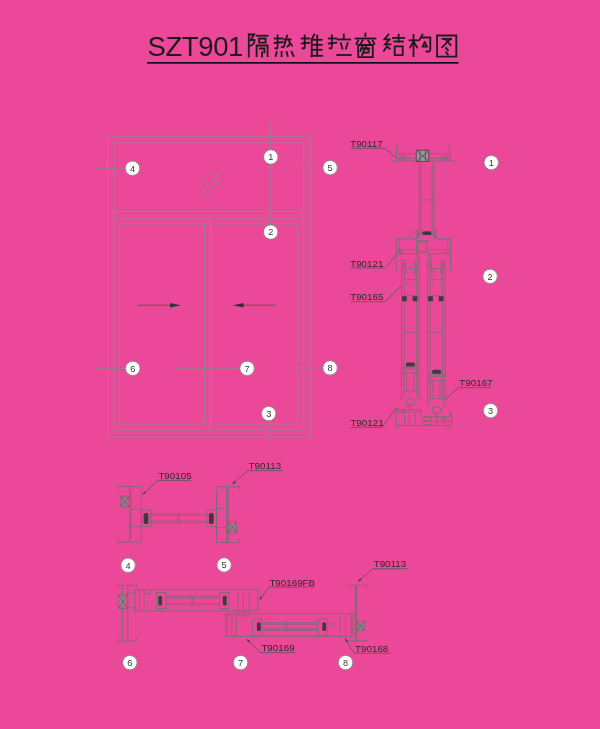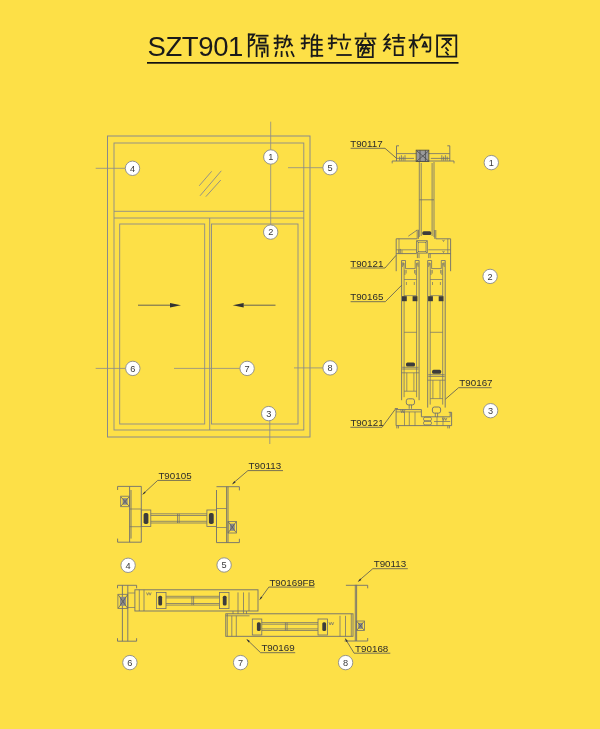--- a/index.html
+++ b/index.html
@@ -1,16 +1,16 @@
 <!DOCTYPE html>
 <html><head>
 <meta charset="utf-8">
 <style>
 html,body { margin:0; padding:0; background:#fff; }
-#page { position:relative; width:600px; height:729px; background:#fde047; overflow:hidden; }
+#page { position:relative; width:600px; height:729px; background:#ec4899; overflow:hidden; }
 </style>
 </head>
 <body>
 <div id="page">
 <svg width="600" height="729" viewBox="0 0 600 729">
 
 <text x="147.5" y="56.2" font-size="27.5" fill="#1a1a1a" font-family="Liberation Sans, sans-serif" letter-spacing="-0.4">SZT901</text>
 
 <g stroke="#1a1a1a" stroke-width="1.8" fill="none" stroke-linecap="square">
 <g transform="translate(246.6,33.5)">

